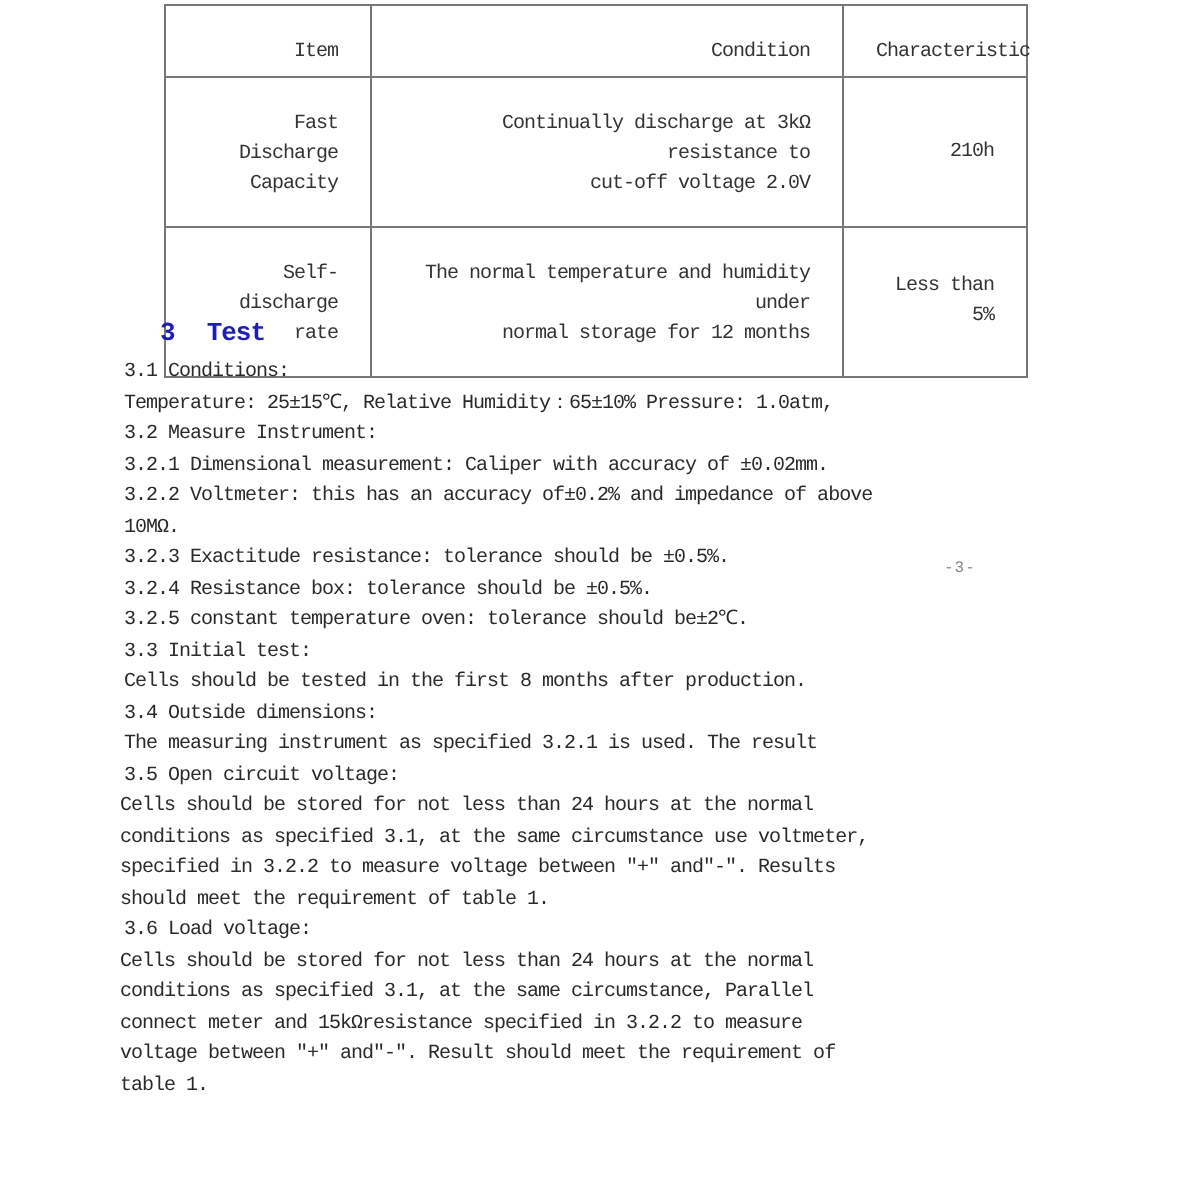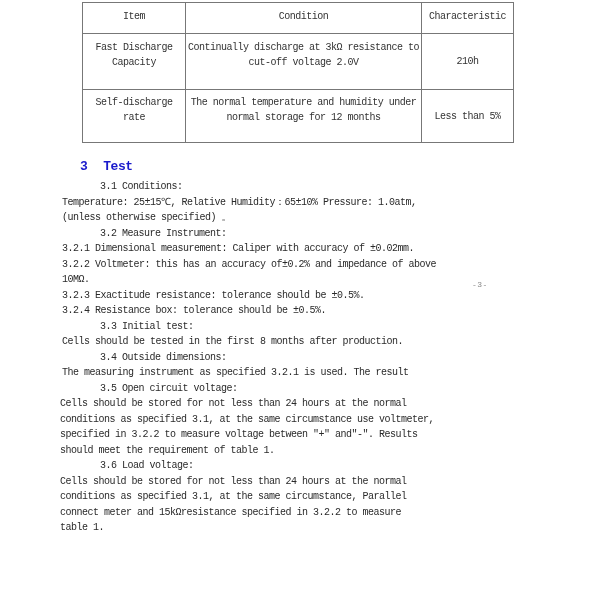--- a/index.html
+++ b/index.html
@@ -11,40 +11,40 @@
   
   table.spec {
     position:absolute; left:82px; top:2px; width:431px;
     border-collapse:collapse; table-layout:fixed;
     font-size:10px; letter-spacing:-0.5px; color:#333333;
   }
   table.spec col.c1 { width:103px; }
   table.spec col.c2 { width:236px; }
   table.spec col.c3 { width:92px; }
   table.spec th, table.spec td {
-    border:1px solid #777; font-weight:normal; text-align:center;
-    vertical-align:middle; padding:0; line-height:15px;
+    border:1px solid #777; font-weight:normal; text-align:right;
+    vertical-align:middle; padding:16px; line-height:15px;
   }
   table.spec tr.hdr   { height:31px; }
   table.spec tr.row1  { height:56px; }
   table.spec tr.row2  { height:53px; }
   table.spec th { padding-bottom:4px; }
   table.spec td.liftcell { padding-bottom:13px; }
   
   .body-block {
     position:absolute; left:0; top:157px; width:515px;
     font-size:10px; letter-spacing:-0.5px; line-height:15.5px;
   }
   .heading {
     margin:0 0 3px 80px; font-weight:bold; font-size:13px;
     letter-spacing:-0.5px; line-height:19px;
   }
   .heading .sec-num { margin-right:16px; }
   .bl  { white-space:pre; }
-  .l1  { margin-left:100px; }
+  .l1  { margin-left:62px; }
   .l2  { margin-left:62px; }
   .l2b { margin-left:60px; }
   .pageno {
     position:absolute; left:472px; top:280px;
     font-size:8px; letter-spacing:0.5px; color:#8a8a8a;
   }
 </style>
 </head>
 <body>
 
@@ -86,38 +86,39 @@
     </tr>
   </tbody>
     </table>
 
   <div class="body-block">
     <div class="heading" style="color: rgb(26, 26, 204);">
       <span class="sec-num">3</span><span>Test</span>
     </div>
     <div class="bl l1">3.1 Conditions:</div>
     <div class="bl l2">Temperature: 25±15℃, Relative Humidity：65±10% Pressure: 1.0atm,</div>
-    <div class="bl l2">(unless otherwise specified) 。</div>
     <div class="bl l1">3.2 Measure Instrument:</div>
     <div class="bl l2">3.2.1 Dimensional measurement: Caliper with accuracy of ±0.02mm.</div>
     <div class="bl l2">3.2.2 Voltmeter: this has an accuracy of±0.2% and impedance of above</div>
     <div class="bl l2">10MΩ.</div>
     <div class="bl l2">3.2.3 Exactitude resistance: tolerance should be ±0.5%.</div>
     <div class="bl l2">3.2.4 Resistance box: tolerance should be ±0.5%.</div>
+    <div class="bl l2">3.2.5 constant temperature oven: tolerance should be±2℃.</div>
     <div class="bl l1">3.3 Initial test:</div>
     <div class="bl l2">Cells should be tested in the first 8 months after production.</div>
     <div class="bl l1">3.4 Outside dimensions:</div>
     <div class="bl l2">The measuring instrument as specified 3.2.1 is used. The result</div>
     <div class="bl l1">3.5 Open circuit voltage:</div>
     <div class="bl l2b">Cells should be stored for not less than 24 hours at the normal</div>
     <div class="bl l2b">conditions as specified 3.1, at the same circumstance use voltmeter,</div>
     <div class="bl l2b">specified in 3.2.2 to measure voltage between ″+″ and″-″. Results</div>
     <div class="bl l2b">should meet the requirement of table 1.</div>
     <div class="bl l1">3.6 Load voltage:</div>
     <div class="bl l2b">Cells should be stored for not less than 24 hours at the normal</div>
     <div class="bl l2b">conditions as specified 3.1, at the same circumstance, Parallel</div>
     <div class="bl l2b">connect meter and 15kΩresistance specified in 3.2.2 to measure</div>
+    <div class="bl l2b">voltage between ″+″ and″-″. Result should meet the requirement of</div>
     <div class="bl l2b">table 1.</div>
   </div>
 
   <div class="pageno">-3-</div>
 
 </div>
 
 </body></html>

